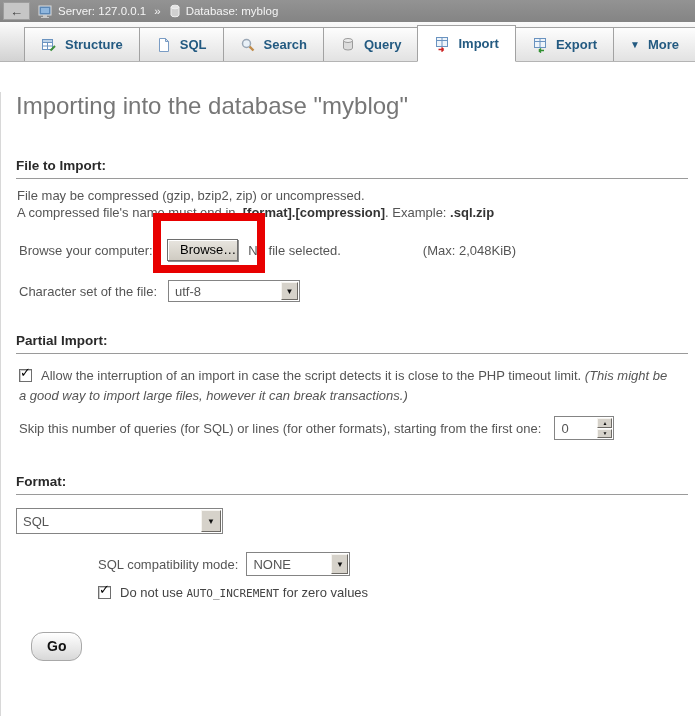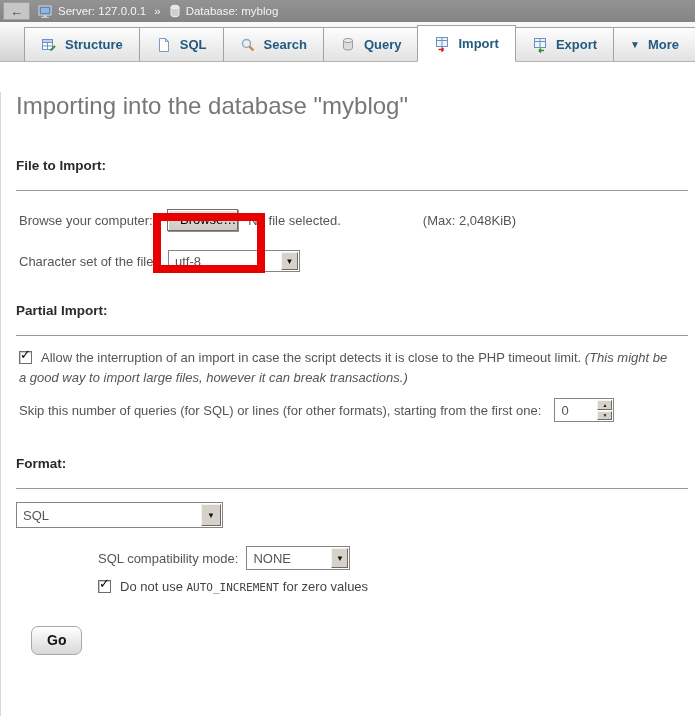--- a/index.html
+++ b/index.html
@@ -25,21 +25,21 @@
     background:linear-gradient(#fdfdfd,#e2e2e2); color:#235a81; font-weight:bold;
     font-size:13px; cursor:pointer; white-space:nowrap; }
   .tab.active { background:#fff; height:37px; margin-bottom:-1px;
     border-bottom:1px solid #fff; }
   .tab svg { display:block; }
   .more-chevron { color:#235a81; font-size:10px; }
 
   
   .content { position:relative; border-left:1px solid #d8d8d8; height:654px; background:#fff; }
   .page-title { margin:30px 0 0 15px; font-size:24px; font-weight:normal; color:#777; }
-  .section-h { margin:38px 7px 4px 15px; padding-bottom:17px; border-bottom:1px solid #9a9a9a;
+  .section-h { margin:38px 7px 4px 15px; padding-bottom:5px; border-bottom:1px solid #9a9a9a;
     font-weight:bold; color:#2a2a2a; font-size:13.5px; }
   .section-h.partial { margin-top:30px; }
   .section-h.fmt { margin-top:34px; }
   .section-h.fso { margin-top:28px; }
   .para { margin:8px 15px 0 16px; line-height:17px; color:#555; }
   .para b { color:#333; }
 
   .row { display:flex; align-items:center; }
   .browse-row { margin:16px 0 16px 18px; height:26px; }
   .browse-row .lbl { width:148px; }
@@ -75,21 +75,21 @@
   .spin .val { flex:1; display:flex; align-items:center; padding-left:6px; color:#555; }
   .spin .btns { width:17px; display:flex; flex-direction:column; padding:1px; gap:1px; }
   .spin .sbtn { flex:1; background:#d6d2ca; border:1px solid;
     border-color:#f6f4f0 #6d6a65 #6d6a65 #f6f4f0; display:flex; align-items:center;
     justify-content:center; font-size:5px; color:#111; cursor:pointer; }
 
   .compat-row { margin:18px 0 0 97px; height:24px; }
   .autoinc-row { margin:9px 0 0 97px; align-items:center; color:#444; }
   .mono { font-family:"DejaVu Sans Mono", monospace; font-size:11px; color:#444; }
 
-  .go-btn { margin:32px 0 0 30px; border-radius:7px;
+  .go-btn { margin:32px 0 0 30px; border-radius:12px;
     background:linear-gradient(#ffffff,#d8d8d8); border:1px solid #a8a8a8;
     padding:5px 15px 6px 15px; font-weight:bold; font-size:14px; color:#111; cursor:pointer;
     font-family:"Liberation Sans",sans-serif; }
 
   .red-rect { position:absolute; left:153px; top:213px; width:112px; height:60px;
     border:8px solid #e80000; pointer-events:none; z-index:10; }
 </style>
 </head>
 <body>
 
@@ -171,20 +171,24 @@
       <span>More</span>
     </div>
   </div>
 
   <div class="content">
 
     <h1 class="page-title">Importing into the database "myblog"</h1>
 
     <div class="section-h">File to Import:</div>
 
+    <div class="para">
+      <span>File may be compressed (gzip, bzip2, zip) or uncompressed.</span><br>
+      <span>A compressed file's name must end in </span><b>.[format].[compression]</b><span>. Example: </span><b>.sql.zip</b>
+    </div>
 
     <div class="row browse-row">
       <span class="lbl">Browse your computer:</span>
       <button class="winbtn">Browse…</button>
       <span class="nofile">No file selected.</span>
       <span class="maxsize">(Max: 2,048KiB)</span>
     </div>
 
     <div class="row charset-row">
       <span class="lbl">Character set of the file:</span>

